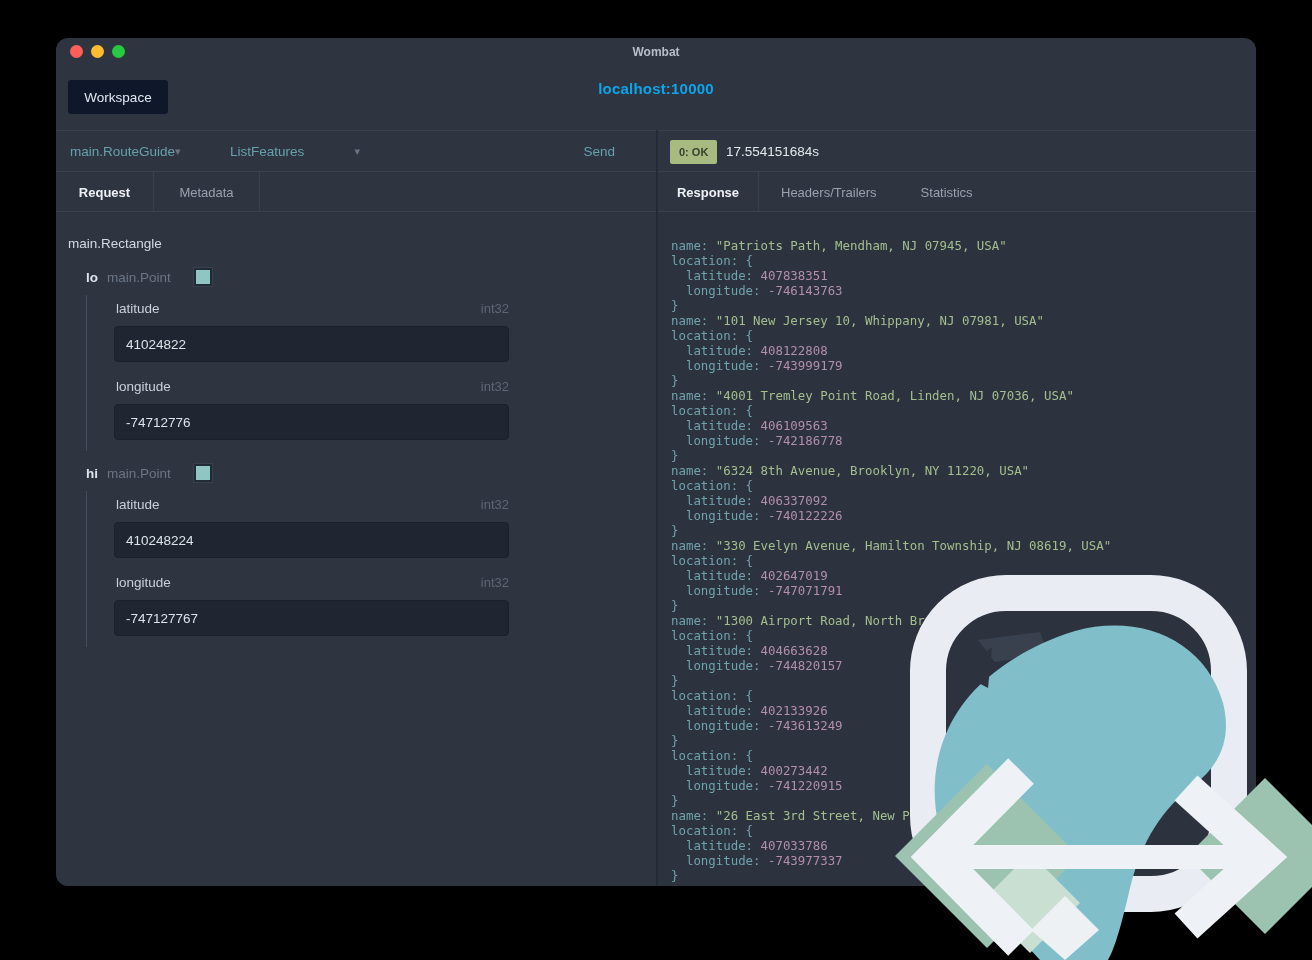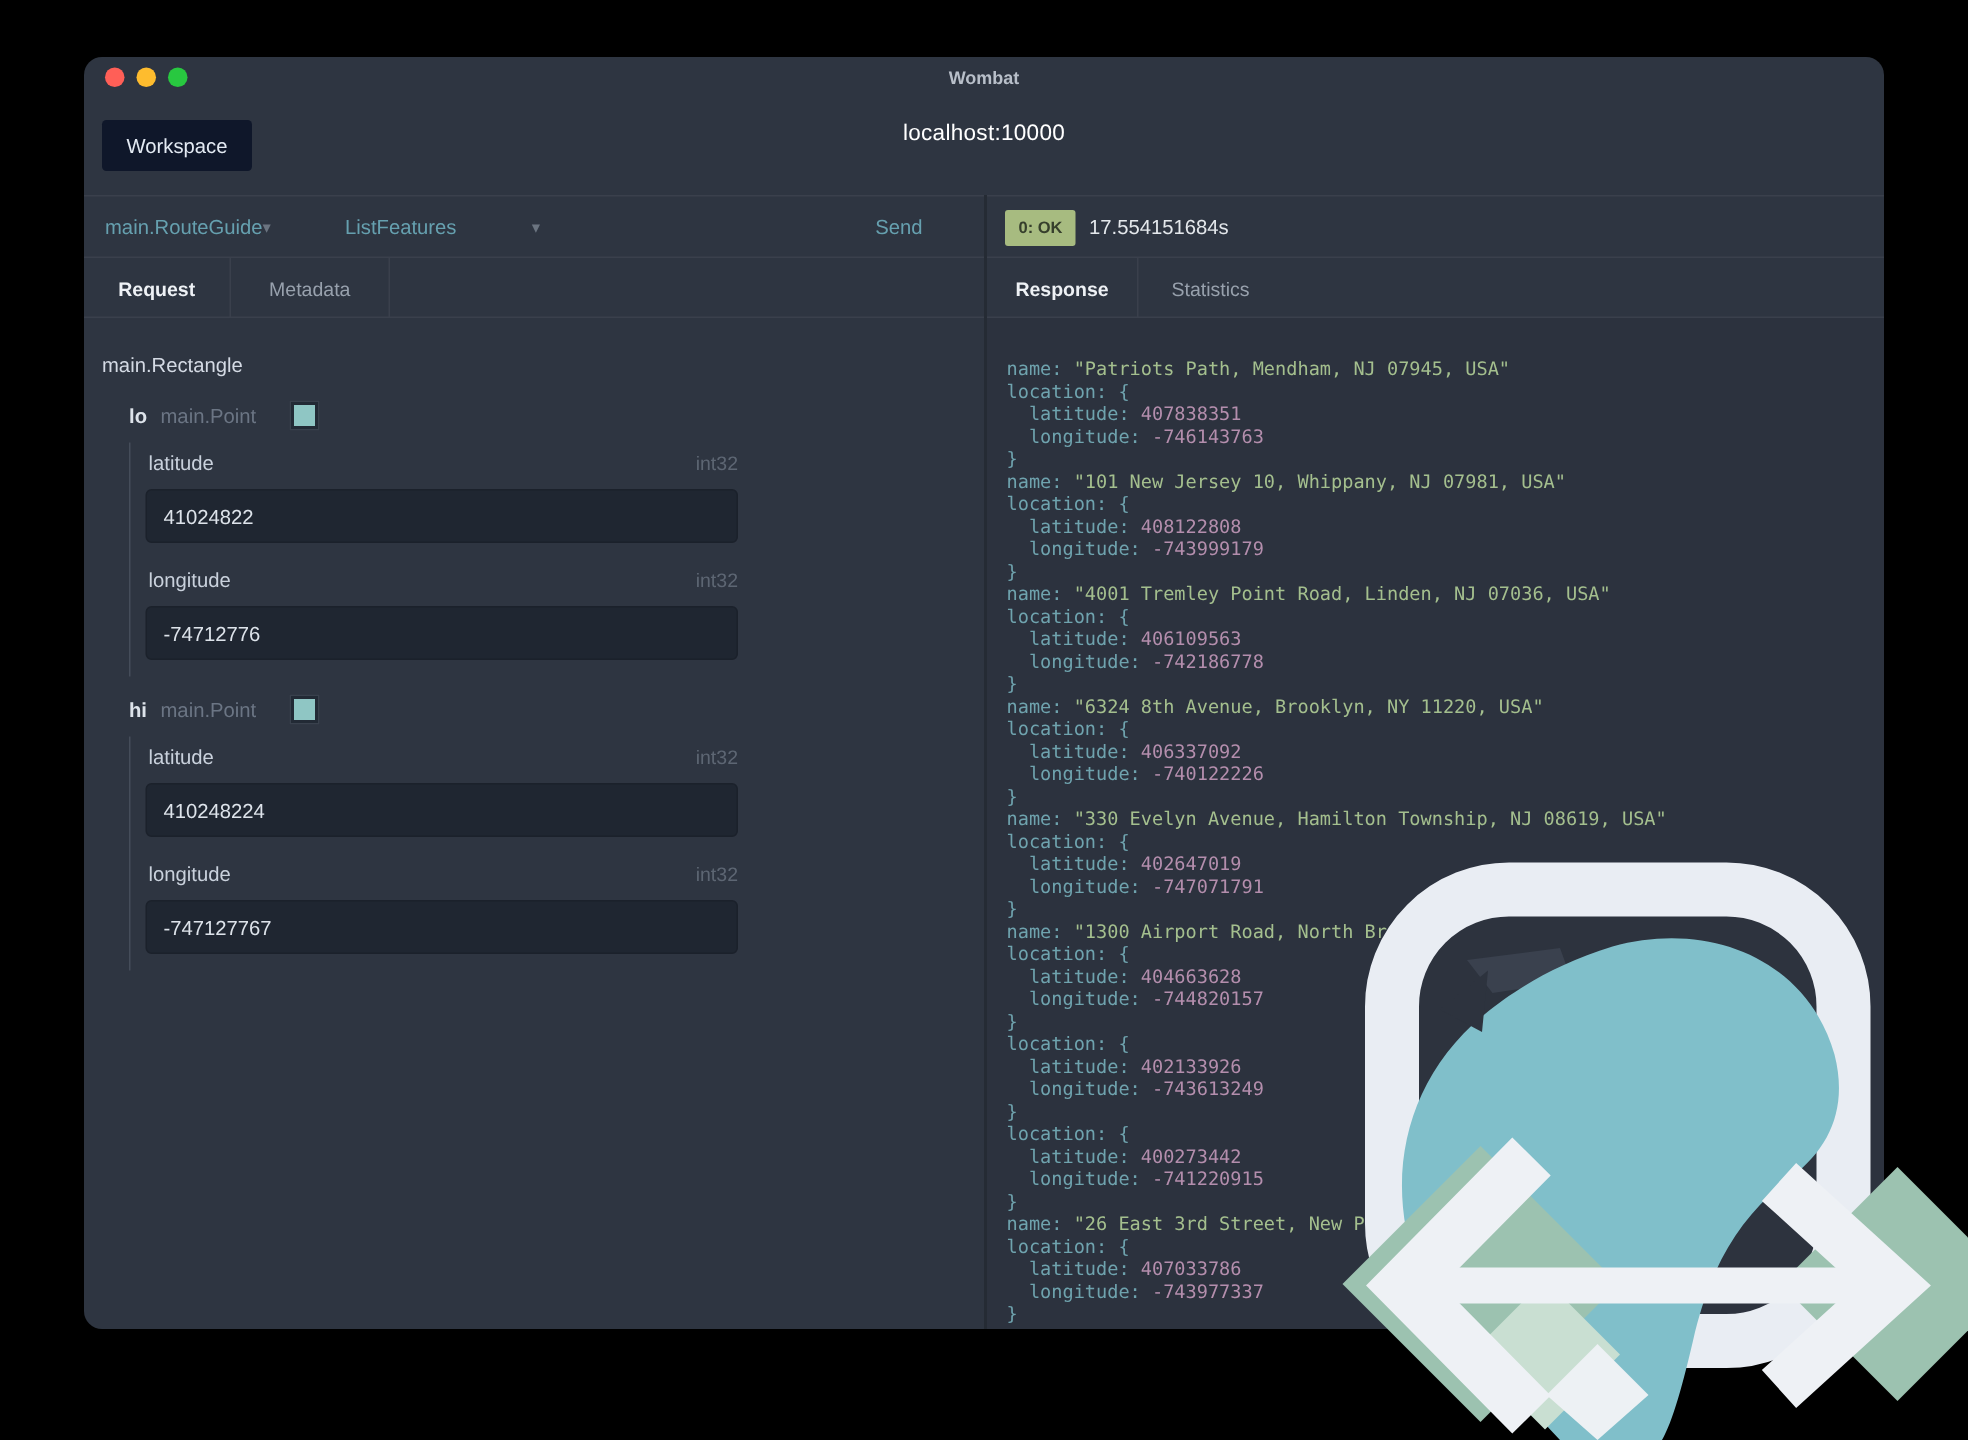--- a/index.html
+++ b/index.html
@@ -16,21 +16,21 @@
   .lights{position:absolute;left:14px;top:7px;display:flex;gap:8px;}
   .light{width:13px;height:13px;border-radius:50%;}
   .light.red{background:#ff5f57;} .light.yellow{background:#febc2e;} .light.green{background:#28c840;}
   .win-title{position:absolute;left:0;right:0;top:0;height:28px;line-height:28px;text-align:center;
     font-size:12px;font-weight:700;color:#b8bfc9;}
   
   .header{position:absolute;left:0;top:28px;width:100%;height:64px;}
   .workspace-btn{position:absolute;left:12px;top:14px;width:100px;height:34px;border:0;border-radius:3px;
     background:#0f172a;color:#e3eaf3;font-size:13.5px;font-family:inherit;cursor:pointer;}
   .conn{position:absolute;left:0;right:0;top:14px;text-align:center;}
-  .conn .target{font-size:15px;font-weight:400;color:#ffffff;letter-spacing:.2px;}
+  .conn .target{font-size:15px;font-weight:700;color:#0ea5e9;letter-spacing:.2px;}
   .conn .status{margin-top:3px;font-size:12px;font-weight:600;color:#b9c7a4;}
   
   .toolbar{position:absolute;left:0;top:92px;width:100%;height:42px;
     border-top:1px solid #3a404c;border-bottom:1px solid #3a404c;box-sizing:border-box;}
   .toolbar-left{position:absolute;left:0;top:0;width:600px;height:100%;}
   .toolbar-right{position:absolute;left:602px;top:0;right:0;height:100%;}
   .select{position:absolute;top:0;height:100%;display:flex;align-items:center;cursor:pointer;}
   .select .sel-label{font-size:13.5px;color:#66a0af;}
   .chev{font-size:11px;color:#6b7480;}
   .sel-service{left:14px;}
@@ -62,21 +62,21 @@
   
   .msg-type{position:absolute;left:12px;top:24px;font-size:13.5px;color:#d4dae4;}
   .point-row{position:absolute;left:30px;width:200px;height:20px;display:flex;align-items:center;}
   .point-row .fname{font-size:13.5px;font-weight:600;color:#dde3ea;}
   .point-row .ftype{margin-left:9px;font-size:13.5px;color:#6b7584;}
   .row-lo{top:55px;} .row-hi{top:251px;}
   .checkbox{position:absolute;left:107px;top:0;width:20px;height:20px;background:#222a35;
     border:1px solid #39414d;box-sizing:border-box;cursor:pointer;}
   .checkbox::after{content:"";position:absolute;left:2px;top:2px;width:14px;height:14px;background:#8fc6c4;}
   .field-group{position:absolute;left:30px;width:405px;border-left:1px solid #454d5a;
-    padding:6px 0 0 10px;box-sizing:content-box;}
+    padding:6px 0 0 27px;box-sizing:content-box;}
   .grp-lo{top:83px;height:150px;} .grp-hi{top:279px;height:150px;}
   .field-label-row{display:flex;justify-content:space-between;width:393px;margin:0 0 9px 2px;height:16px;}
   .field-label-row .flabel{font-size:13.5px;color:#c9d1dc;}
   .field-label-row .fkind{font-size:13px;color:#5d6673;text-align:right;}
   .field-input{display:block;width:395px;height:36px;margin:0 0 17px 0;box-sizing:border-box;
     background:#1f2631;border:1px solid #1b212b;border-radius:4px;color:#dde3ea;
     font-size:13.5px;font-family:inherit;padding:0 11px;outline:none;}
   
   .response-body{padding:26px 0 0 13px;font-family:"DejaVu Sans Mono",monospace;
     font-size:12.4px;line-height:15px;white-space:pre;}
@@ -125,20 +125,21 @@
     </div>
   </div>
 
   <div class="tabsrow">
     <div class="tabs-left">
       <div class="tab active">Request</div>
       <div class="tab">Metadata</div>
     </div>
     <div class="tabs-right">
       <div class="tab active">Response</div>
+      <div class="tab">Headers/Trailers</div>
       <div class="tab">Statistics</div>
     </div>
   </div>
 
   <div class="panel-divider"></div>
 
   <div class="content-left">
     <div class="msg-type">main.Rectangle</div>
 
     <div class="point-row row-lo">

